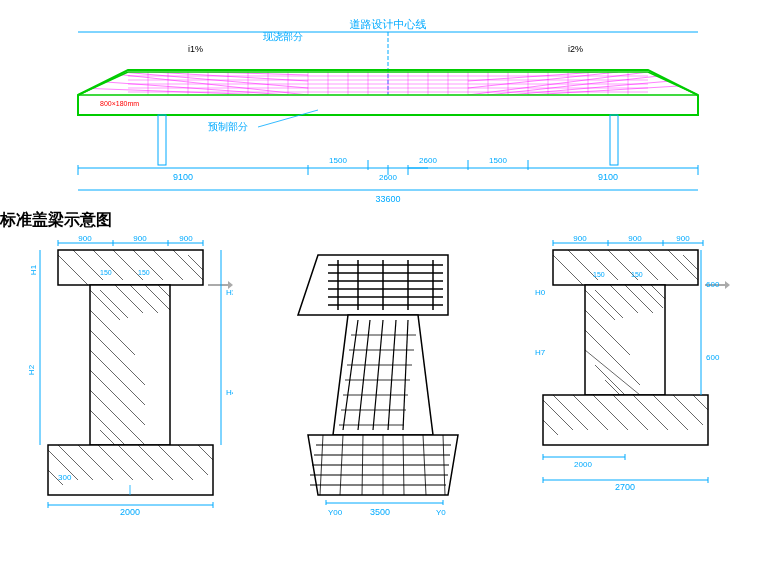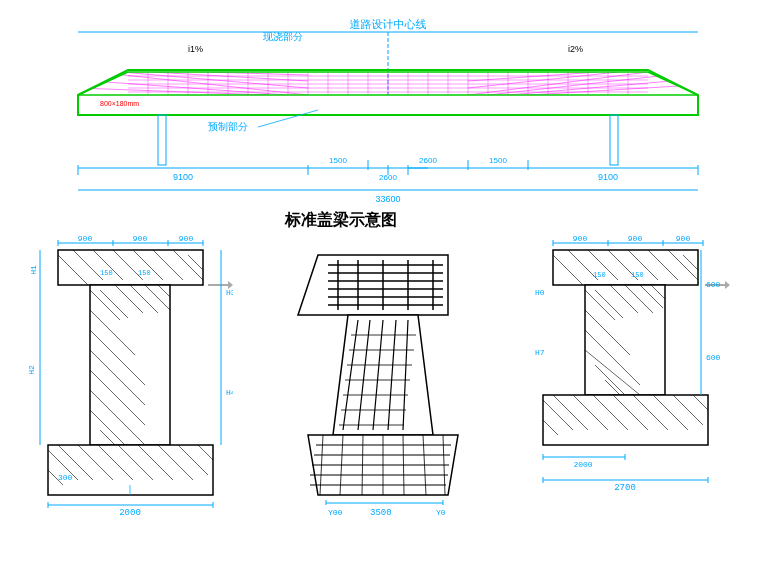--- a/index.html
+++ b/index.html
@@ -32,43 +32,41 @@
       width: 100%;
       height: 100%;
     }
 
     
     .section-title {
       position: absolute;
       top: 210px;
       left: 0;
       width: 644px;
-      text-align: center;
+      text-align: left;
       font-size: 16px;
       font-weight: bold;
       color: #000;
-      padding-left: 38px;
     }
 
     
     .bottom-diagrams {
       position: absolute;
       top: 235px;
       left: 0;
       width: 760px;
       height: 320px;
       display: flex;
       flex-direction: row;
       justify-content: space-around;
       align-items: flex-start;
     }
 
     .diagram-left, .diagram-center, .diagram-right {
       position: relative;
-      font-family: Liberation Mono, monospace;
     }
 
     .diagram-left svg,
     .diagram-center svg,
     .diagram-right svg {
       display: block;
     }
   </style>
 </head>
 <body>

